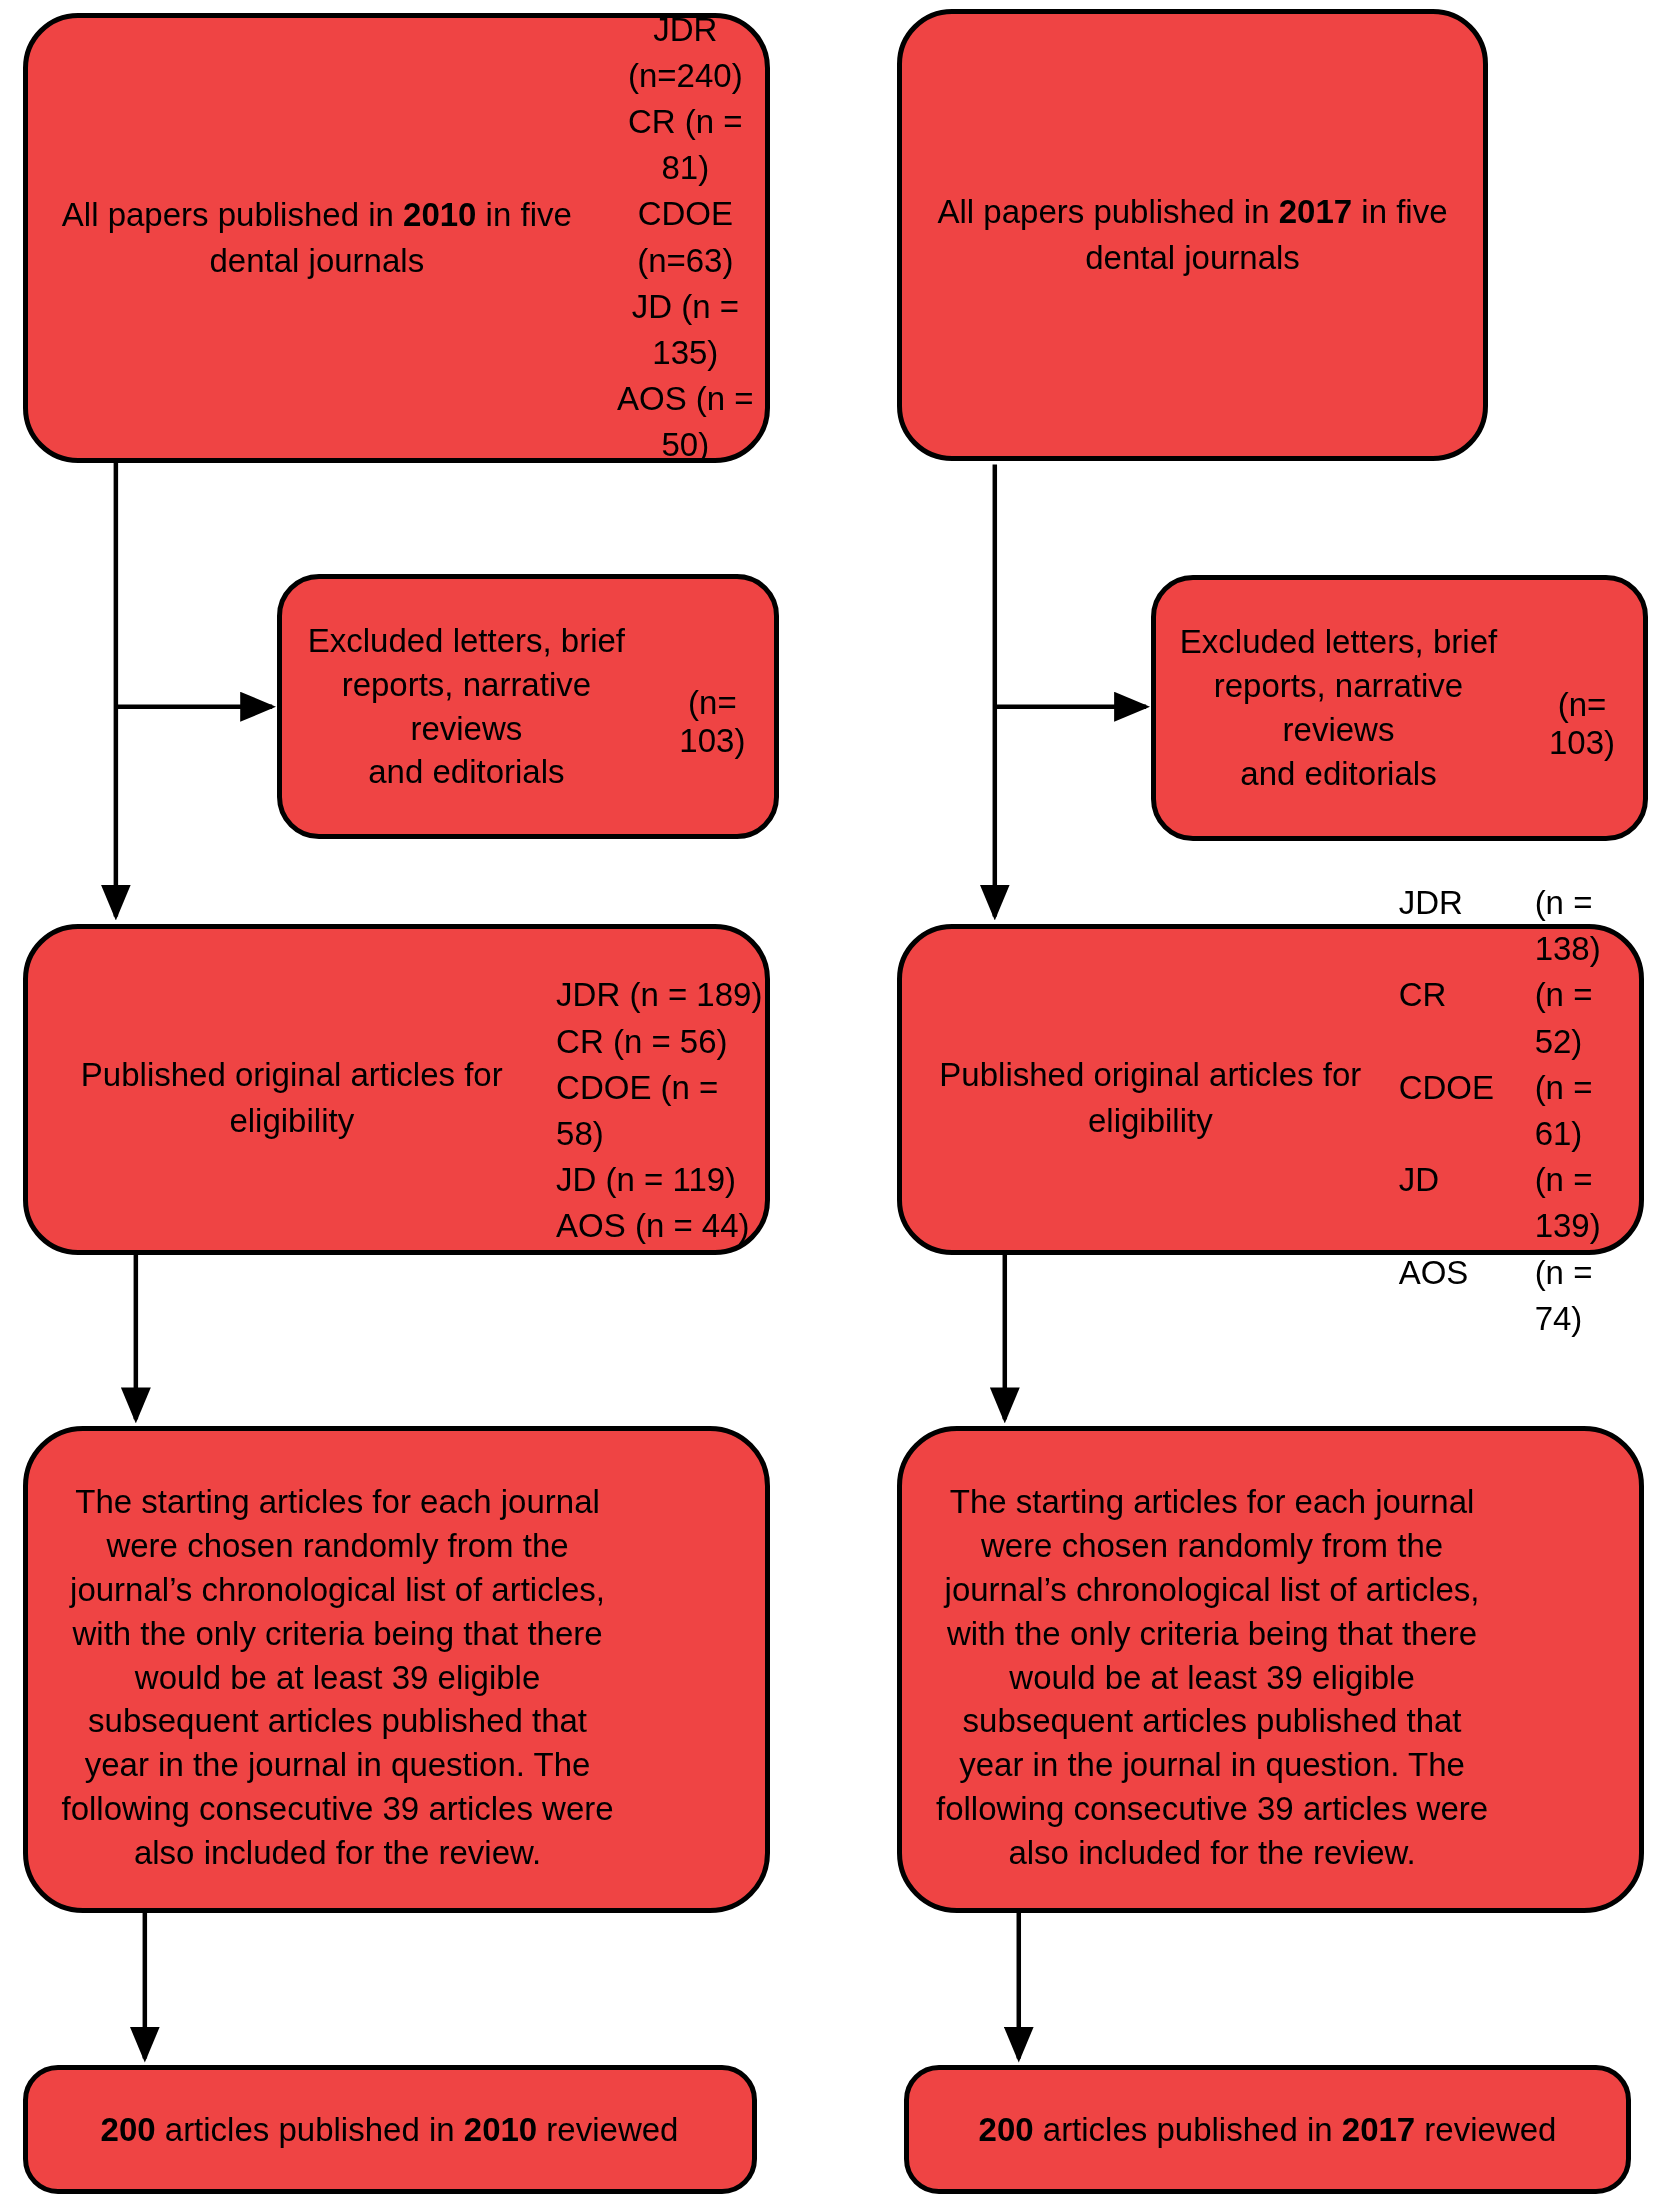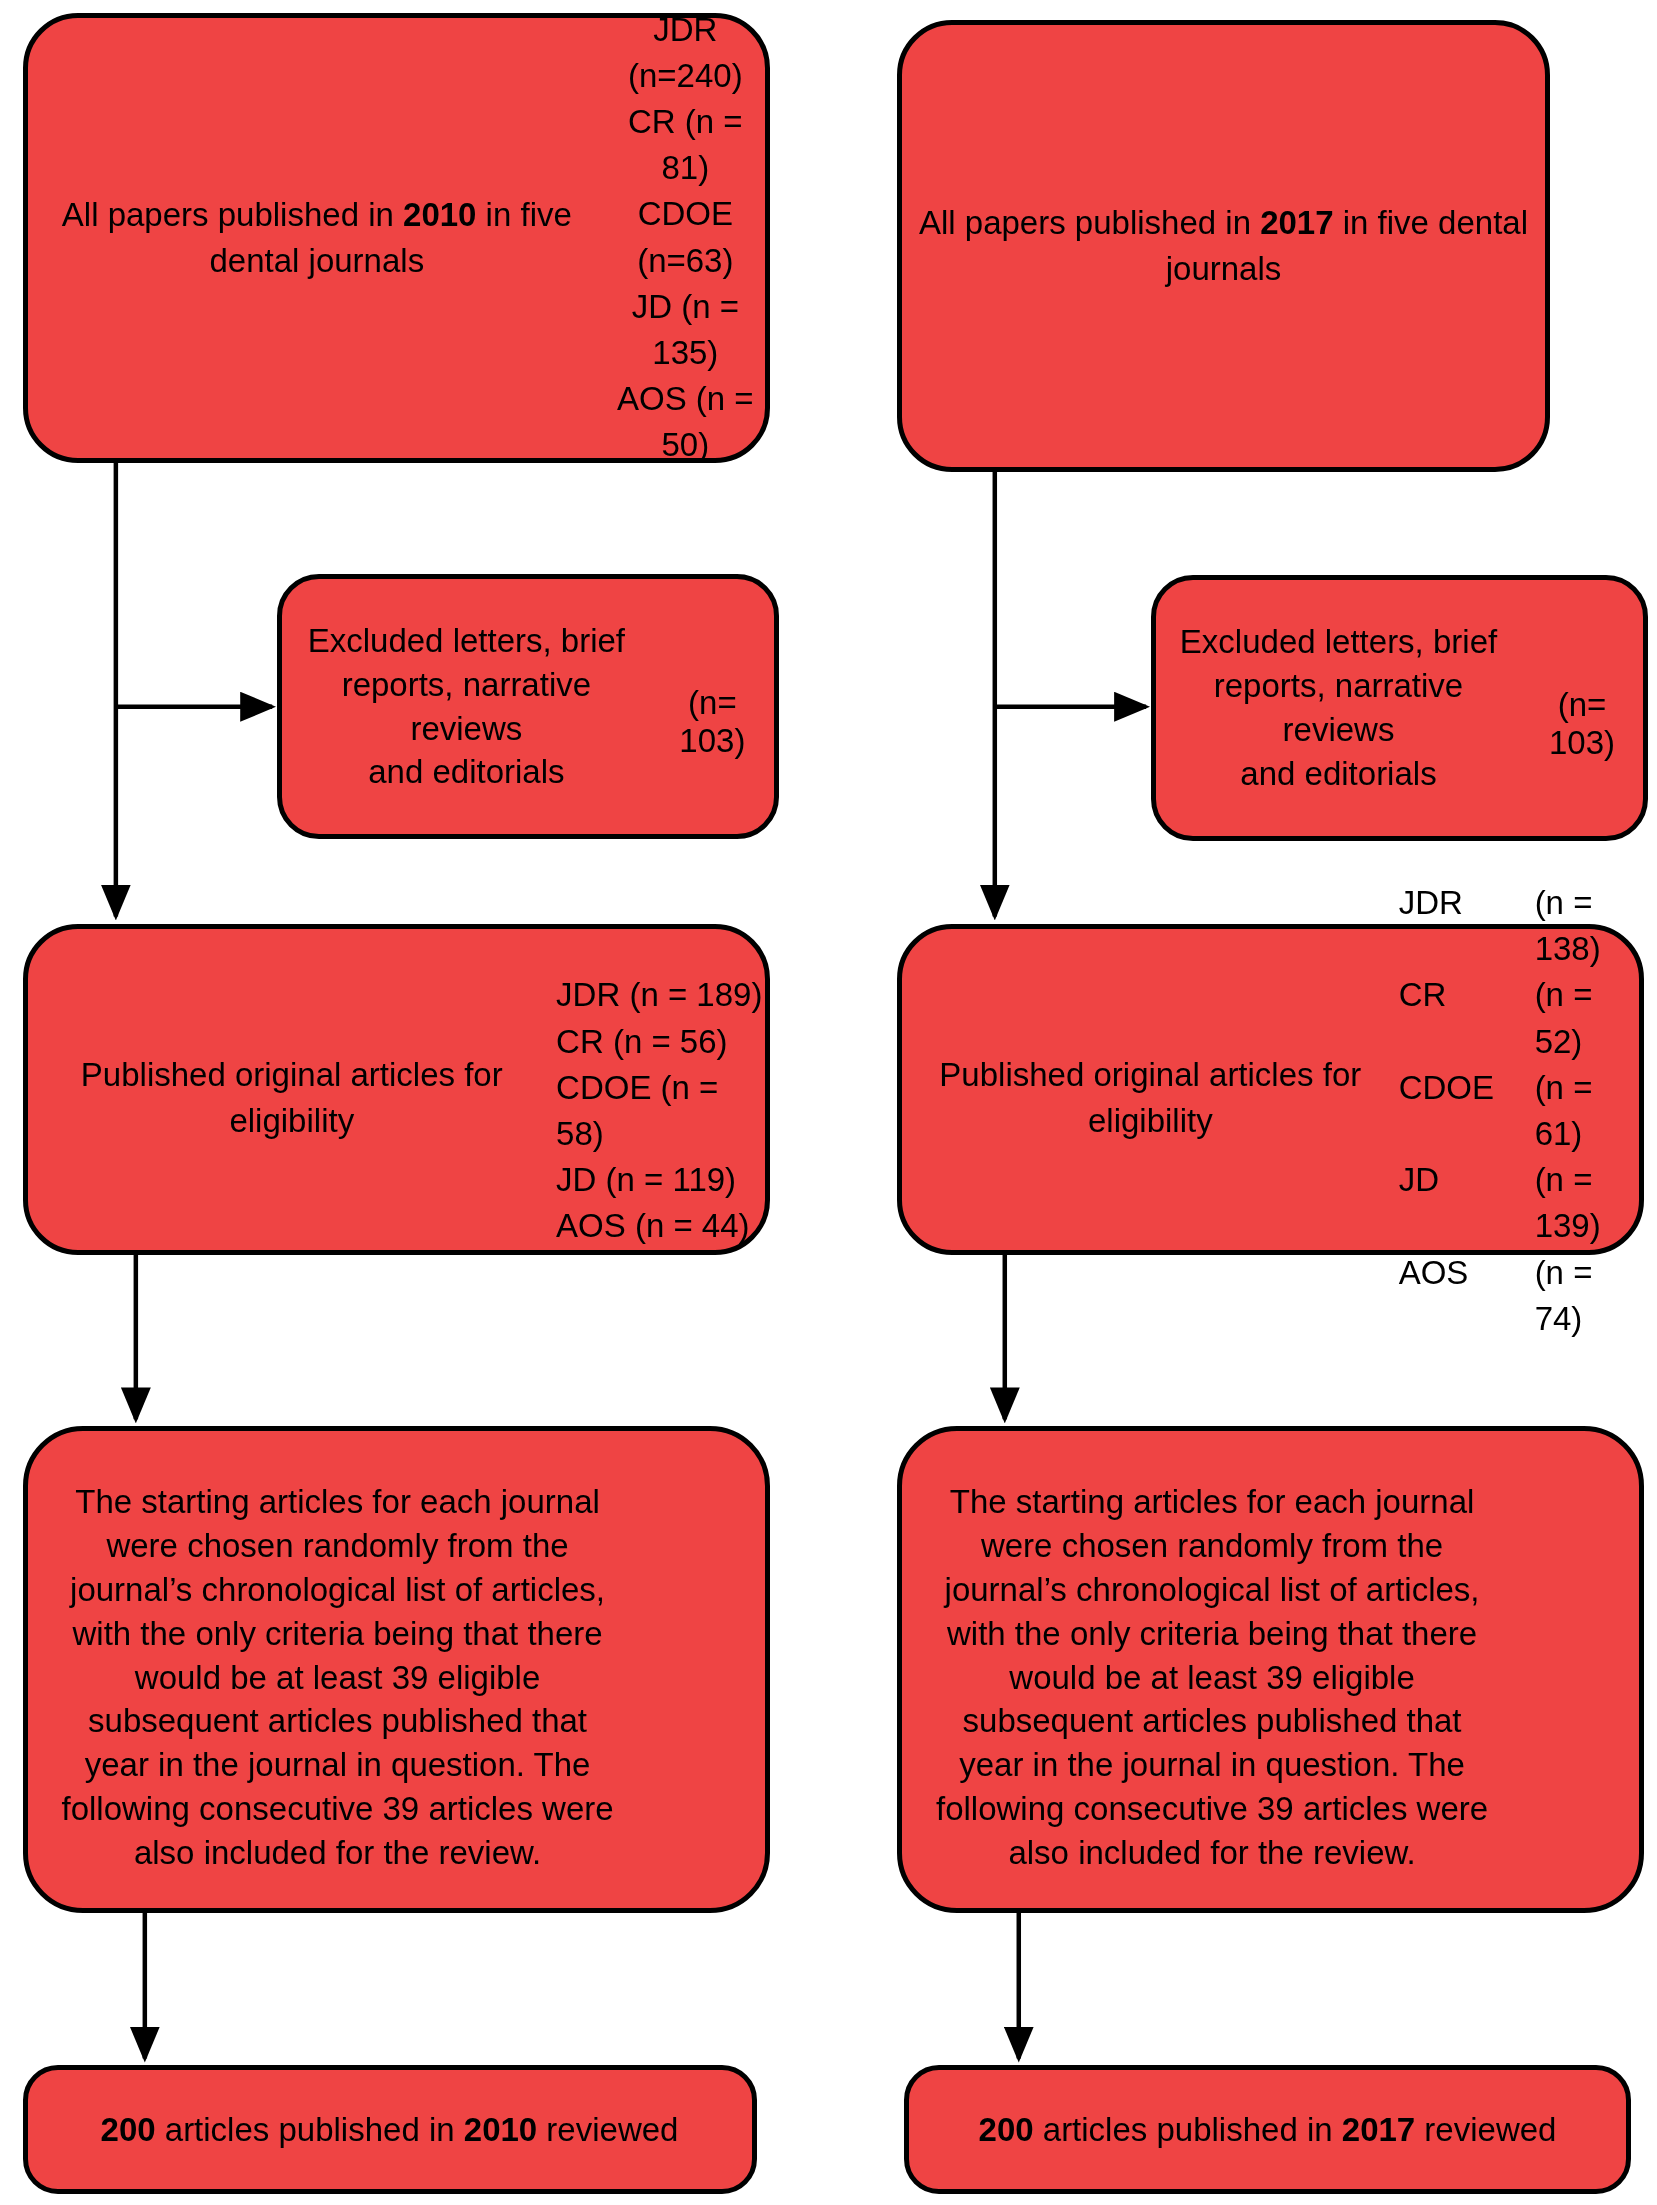--- a/index.html
+++ b/index.html
@@ -50,21 +50,21 @@
   
   .method-box { border-radius: 60px; align-items: flex-start; padding: 49px 35px 0 34px; }
   .method-text { line-height: 1.33; text-align: center; }
 
   
   .result-box { border-radius: 35px; justify-content: center; }
   .result-line { text-align: center; white-space: nowrap; }
 
   
   #box-top-0    { left: 22.5px;   top: 12.5px;   width: 747px; height: 450px; }
-  #box-top-1    { left: 897px; top: 20px;   width: 653px; height: 452px; }
+  #box-top-1    { left: 897px; top: 9px;   width: 591px; height: 452px; }
   #box-excl-0   { left: 277px;  top: 574px; width: 502px; height: 265px; }
   #box-excl-1   { left: 1151px; top: 575px; width: 497px;  height: 266px; }
   #box-elig-0   { left: 22.5px;   top: 924px; width: 747px; height: 331px; }
   #box-elig-1   { left: 897px; top: 924px; width: 747px; height: 331px; }
   #box-method-0 { left: 22.5px;   top: 1426px; width: 747px; height: 487px; }
   #box-method-1 { left: 897px; top: 1426px; width: 747px; height: 487px; }
   #box-result-0 { left: 22.5px;   top: 2065px; width: 734px; height: 129px; }
   #box-result-1 { left: 904px; top: 2065px; width: 727px; height: 129px; }
 
   #connector-layer {

